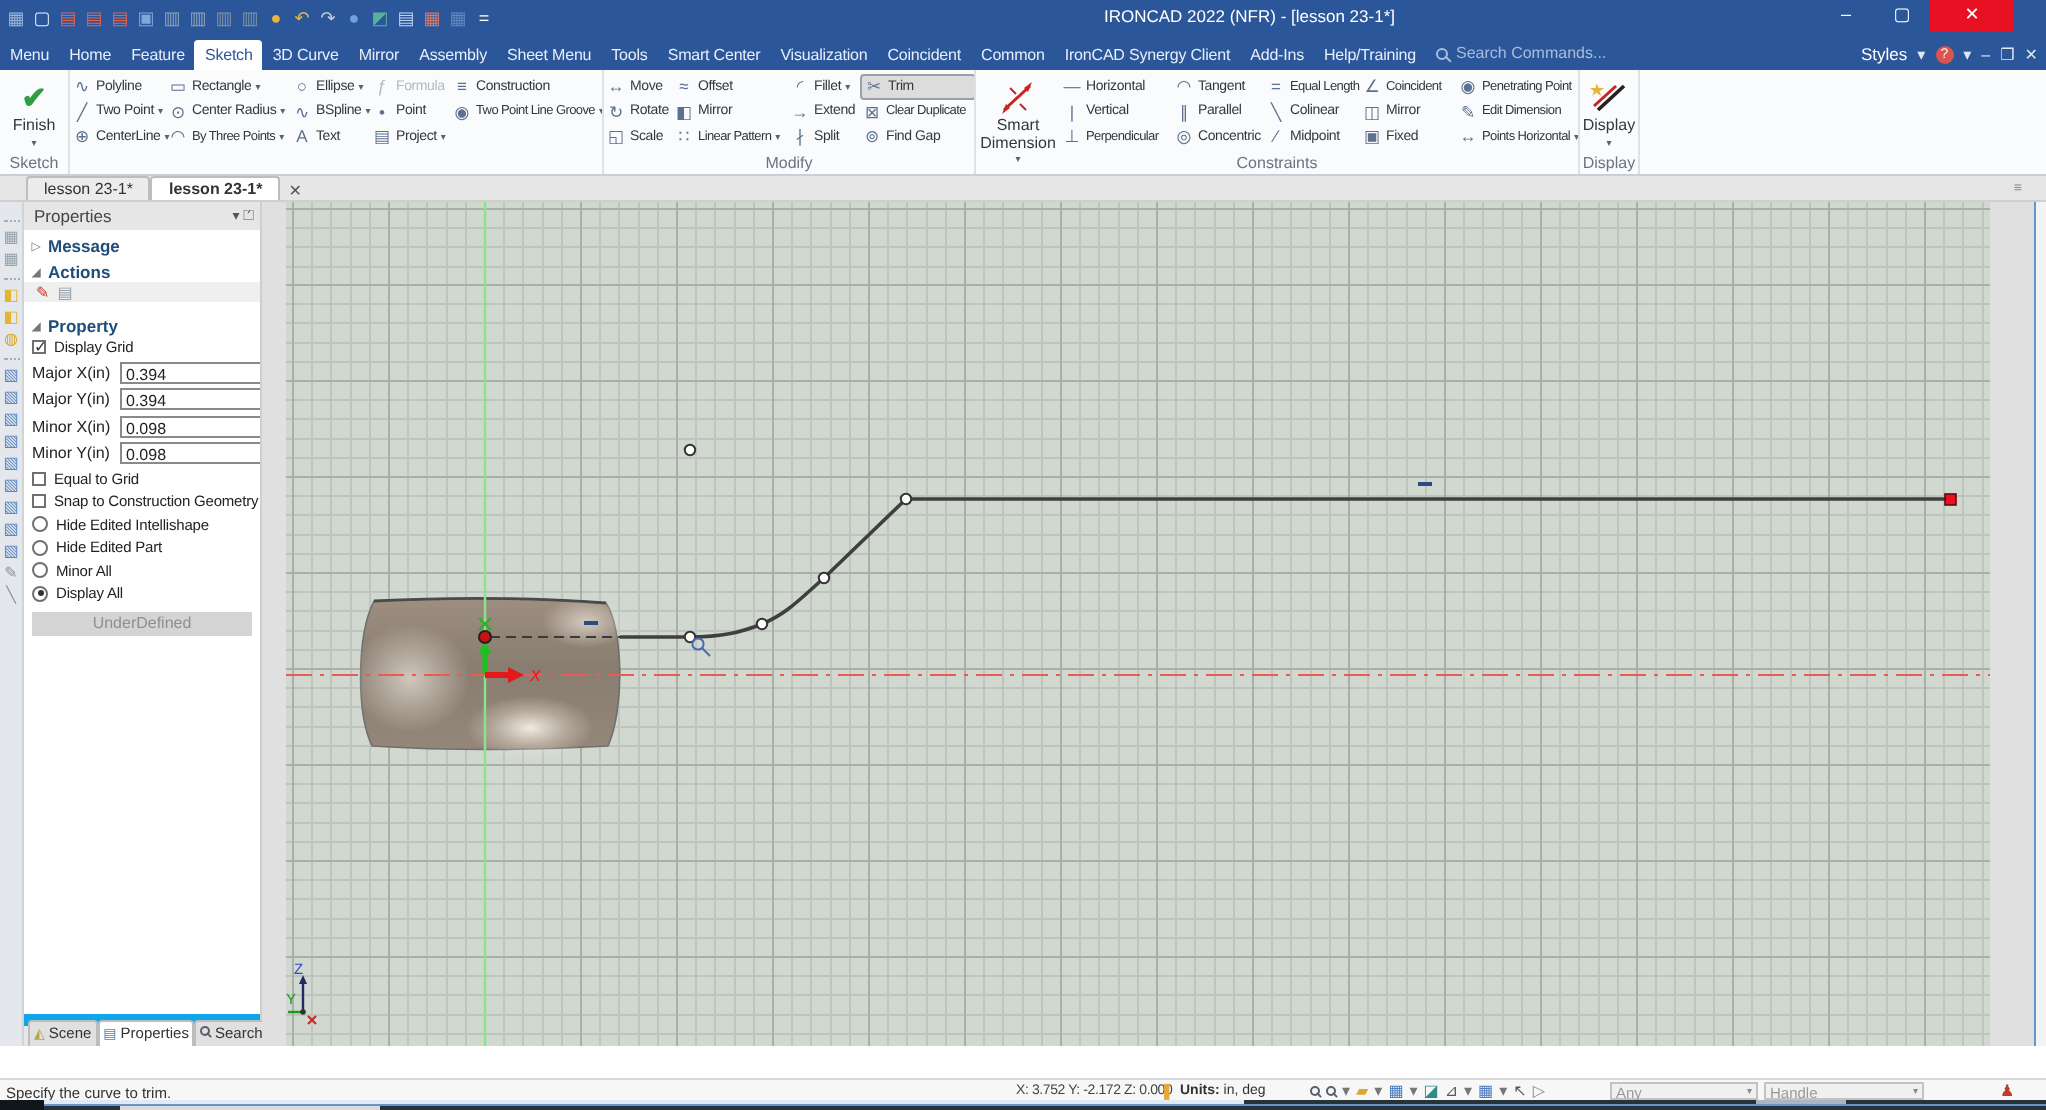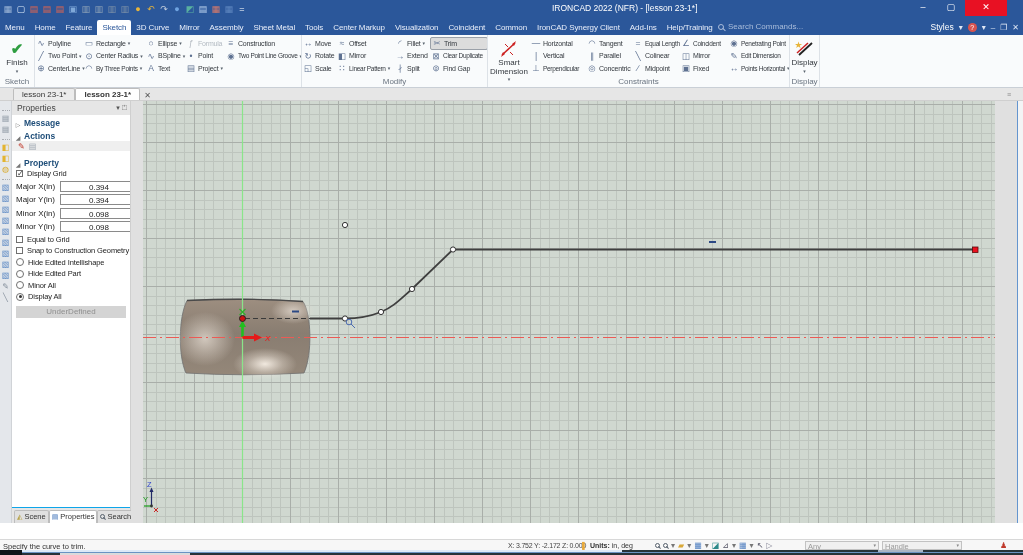--- a/index.html
+++ b/index.html
@@ -55,37 +55,37 @@
 
   
   .leftstrip { position:absolute; left:0; top:101px; width:12px; height:422px; background:#e4e7eb; border-right:1px solid #d0d3d7; display:flex; flex-direction:column; align-items:center; padding-top:6px; }
   .lsic { font-size:8px; line-height:10px; height:11px; }
   .lssep { width:8px; border-top:1px dotted #a9adb2; margin:3px 0; }
 
   .panel { position:absolute; left:12px; top:101px; width:119px; height:422px; background:#ffffff; border-right:1px solid #cfcfcf; }
   .phead { position:absolute; left:0; top:0; width:100%; height:14px; background:#e6e6e6; font-size:8.5px; color:#444; padding:2px 0 0 5px; }
   .phicons { position:absolute; right:3px; top:3px; font-size:7px; color:#555; }
   .pbody { position:absolute; left:0; top:14px; width:100%; bottom:16px; background:#fff; overflow:hidden; }
-  .psec { display:flex; align-items:flex-end; height:11px; margin-top:2px; }
+  .psec { display:flex; align-items:center; height:11px; margin-top:2px; }
   .pexp { width:12px; text-align:center; font-size:6px; color:#777; }
   .pseclbl { font-size:8.5px; font-weight:bold; color:#1f4e79; }
   .pactions { height:10px; background:#efefef; display:flex; align-items:center; gap:4px; padding-left:6px; margin-top:0px; }
   .pactions span { font-size:8px; }
   .prow { display:flex; align-items:center; height:11.5px; padding-left:4px; }
   .pcheck { width:7px; height:7px; border:1px solid #707070; background:#fff; margin-right:4px; position:relative; flex:none; }
   .pcheck.checked::after { content:'✓'; position:absolute; left:0px; top:-2px; font-size:8px; color:#333; }
   .pradio { width:8px; height:8px; border:1px solid #707070; border-radius:50%; background:#fff; margin-right:4px; position:relative; flex:none; }
   .pradio.sel::after { content:''; position:absolute; left:1.5px; top:1.5px; width:3px; height:3px; border-radius:50%; background:#333; }
   .plbl { font-size:7.5px; color:#222; white-space:nowrap; letter-spacing:-0.1px; }
   .syellow { position:absolute; left:580px; top:1px; font-size:8px; color:#e8a93a; }
-  .pfield { position:relative; height:13.5px;text-align:center; }
+  .pfield { position:relative; height:13.5px; }
   .pfield .flbl { position:absolute; left:4px; top:2px; font-size:8px; color:#222; }
   .pfield .fbox { position:absolute; left:48px; top:1px; width:76px; height:11px; border:1px solid #8a8a8a; background:#fff; font-size:8px; color:#222; padding:1px 0 0 2px; }
   .pbtn { margin:3px 4px 0 4px; height:12px; background:#d4d4d4; font-size:8px; color:#8f8f8f; text-align:center; padding-top:1px; }
-  .ptabs { position:absolute; left:0; bottom:0; width:100%; height:16px; background:#e6e6e6; border-top:1px solid #0ea5e9; display:flex; align-items:flex-end; padding-left:2px; }
+  .ptabs { position:absolute; left:0; bottom:0; width:100%; height:16px; background:#e6e6e6; border-top:6px solid #0ea5e9; display:flex; align-items:flex-end; padding-left:2px; }
   .ptab { display:flex; align-items:center; gap:2px; font-size:7.5px; color:#333; padding:1px 2px 2px 2px; border:1px solid #bdbdbd; border-bottom:none; background:#e0e0e0; border-radius:2px 2px 0 0; white-space:nowrap; }
   .ptab.active { background:#ffffff; }
   .ptab .tic { font-size:7px; }
 
   .splitter { position:absolute; left:131px; top:101px; width:12px; height:422px; background:#e0e0e0; }
 
   .viewport { position:absolute; left:143px; top:101px; width:852px; height:422px; background-color:#d0d8d0;
     background-image:
       repeating-linear-gradient(to right, #a9aea9 0px, #a9aea9 1px, transparent 1px, transparent 48px),
       repeating-linear-gradient(to bottom, #a9aea9 0px, #a9aea9 1px, transparent 1px, transparent 48px),
@@ -162,23 +162,23 @@
 
   <div class="menubar">
     <div id="mtabs" style="display:flex;">
         <div class="mtab">Menu</div>
         <div class="mtab">Home</div>
         <div class="mtab">Feature</div>
         <div class="mtab active">Sketch</div>
         <div class="mtab">3D Curve</div>
         <div class="mtab">Mirror</div>
         <div class="mtab">Assembly</div>
-        <div class="mtab">Sheet Metal</div>
+        <div class="mtab">Sheet Menu</div>
         <div class="mtab">Tools</div>
-        <div class="mtab">Center Markup</div>
+        <div class="mtab">Smart Center</div>
         <div class="mtab">Visualization</div>
         <div class="mtab">Coincident</div>
         <div class="mtab">Common</div>
         <div class="mtab">IronCAD Synergy Client</div>
         <div class="mtab">Add-Ins</div>
         <div class="mtab">Help/Training</div>
       </div>
     <div class="msearch">
       <span class="mag"></span>
       <span class="stext">Search Commands...</span>

